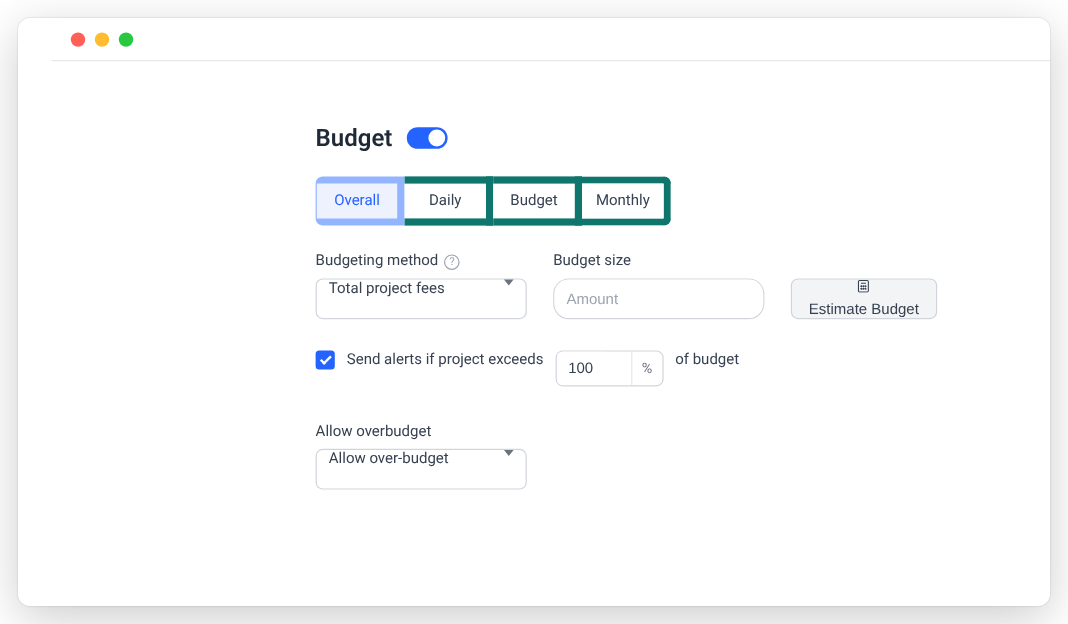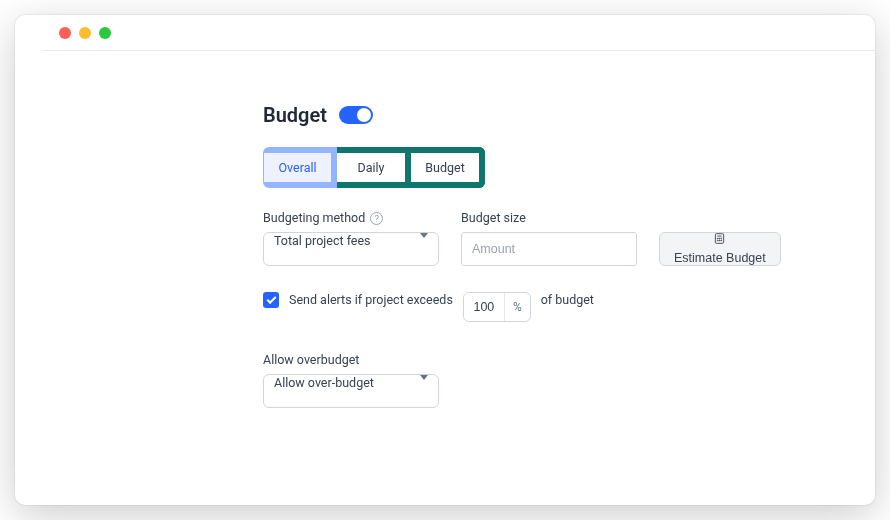--- a/index.html
+++ b/index.html
@@ -22,31 +22,31 @@
 .tab:last-child { border-radius: 0 6px 6px 0; }
 .tab + .tab { border-left: none; }
 .tab.active { background: #eef2ff; color: #2563ff; border-color: #93b4ff; position: relative; z-index: 1; border-left: 1px solid #93b4ff; }
 .form-row { display: flex; gap: 22px; margin-bottom: 26px; }
 .form-col { display: flex; flex-direction: column; }
 .label-row { display: flex; align-items: flex-end; gap: 5px; margin-bottom: 7px; }
 .field-label { font-size: 12.5px; color: #374151; }
 .help-icon { width: 13px; height: 13px; border: 1px solid #9ca3af; border-radius: 50%; display: flex; align-items: center; justify-content: center; font-size: 9px; color: #9ca3af; }
 .select { width: 176px; height: 34px; border: 1px solid #d1d5db; border-radius: 6px; padding: 0 10px; display: flex; align-items: flex-start; justify-content: space-between; font-size: 12.5px; color: #374151; background: #fff; cursor: pointer; }
 .chevron { width: 0; height: 0; border-left: 4px solid transparent; border-right: 4px solid transparent; border-top: 5px solid #6b7280; }
-.amount-group { display: flex; width: 176px; height: 34px; border: 1px solid #d1d5db; border-radius: 3px; overflow: hidden; }
+.amount-group { display: flex; width: 176px; height: 34px; border: 1px solid #d1d5db; border-radius: 13px; overflow: hidden; }
 .amount-input { flex: 1; border: none; outline: none; padding: 0 10px; font-size: 12.5px; color: #374151; }
 .amount-input::placeholder { color: #9ca3af; }
 .estimate-col { display: flex; align-items: flex-end; }
 .estimate-btn { height: 34px; padding: 0 14px; border: 1px solid #d1d5db; border-radius: 6px; background: #f3f4f6; display: flex; align-items: center; gap: 7px; font-size: 12.5px; color: #374151; cursor: pointer; flex-direction: column; }
 .calc-icon { width: 13px; height: 14px; }
 .alert-row { display: flex; align-items: flex-start; gap: 10px; margin-bottom: 30px; }
 .checkbox { width: 16px; height: 16px; background: #2563ff; border-radius: 3px; display: flex; align-items: center; justify-content: center; cursor: pointer; }
 .check { width: 9px; height: 5px; border-left: 2px solid #fff; border-bottom: 2px solid #fff; transform: rotate(-45deg) translate(1px,-1px); }
 .alert-text { font-size: 12.5px; color: #374151; }
-.percent-group { display: flex; height: 30px; border: 1px solid #d1d5db; border-radius: 6px; overflow: hidden; }
+.percent-group { display: flex; height: 30px; border: 1px solid #d1d5db; border-radius: 6px; overflow: hidden; gap: 22px; }
 .percent-input { width: 40px; border: none; outline: none; text-align: center; font-size: 12.5px; color: #374151; }
 .percent-suffix { padding: 0 8px; display: flex; align-items: center; font-size: 12px; color: #6b7280; border-left: 1px solid #e5e7eb; }
 .overbudget-section .field-label { margin-bottom: 7px; display: block; }
 </style>
 </head>
 <body>
 
 <div class="window">
   <div class="titlebar">
     <div class="traffic">
@@ -60,20 +60,21 @@
 
     <div class="header-row">
       <h1 class="page-title">Budget</h1>
       <div class="toggle"></div>
     </div>
 
     <div class="tabs">
       <div class="tab active">Overall</div>
       <div class="tab">Daily</div>
       <div class="tab">Budget</div>
+      <div class="tab">Monthly</div>
     </div>
 
     <div class="form-row">
       <div class="form-col">
         <div class="label-row">
           <span class="field-label">Budgeting method</span>
           <span class="help-icon">?</span>
         </div>
         <div class="select">
           <span>Total project fees</span>

